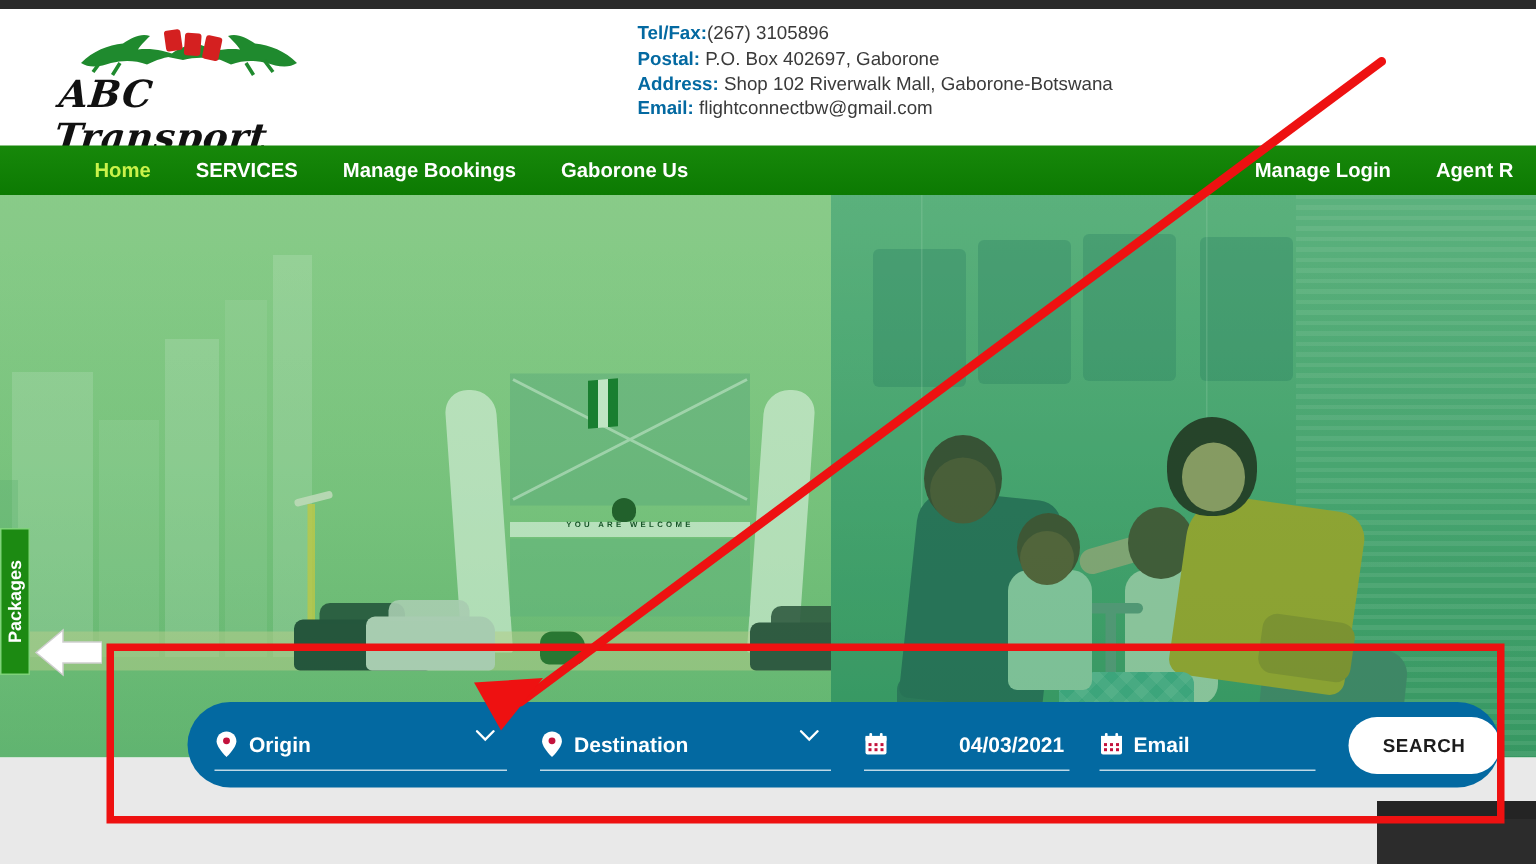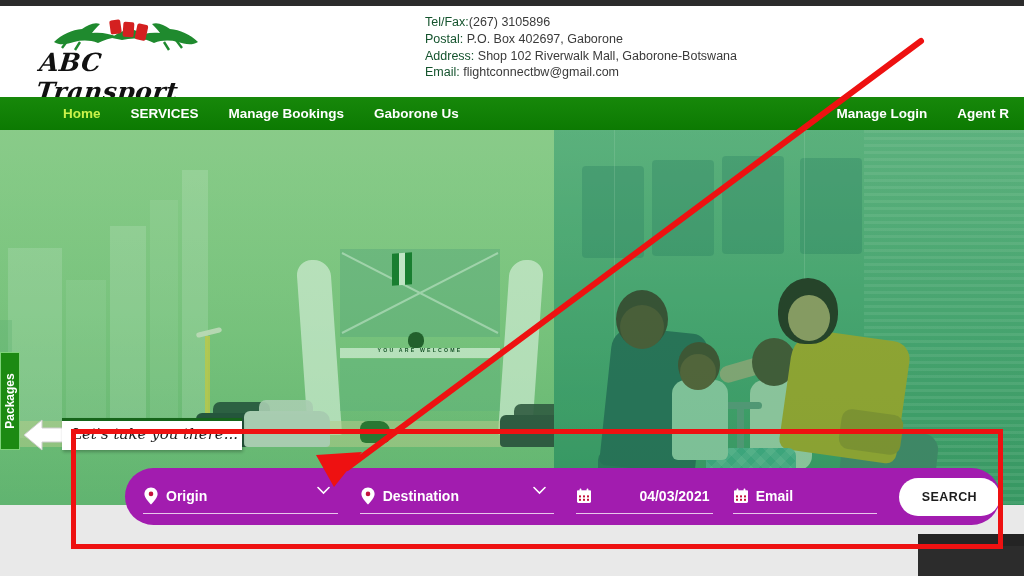--- a/index.html
+++ b/index.html
@@ -31,21 +31,21 @@
     font-style: italic; font-weight:700;
     font-size:25px; color:#111; letter-spacing:0.5px;
     transform: skewX(-6deg);
   }
 
   .contact {
     position:absolute; left:425px; top:8px; width:420px;
     font-size:12.5px; line-height:16.8px; color:#3a3a3a;
   }
   .contact .row { white-space:nowrap; }
-  .contact b { color:#14532d; font-weight:400; }
+  .contact b { color:#0369a1; font-weight:700; }
 
   
   .nav {
     position:absolute; left:0; top:97px; width:1024px; height:33px;
     background:#0f8004;
     background:linear-gradient(180deg,#17880a 0%,#0c7a02 100%);
   }
   .nav-left { position:absolute; left:48px; top:0; height:33px; display:flex; align-items:center; gap:0; }
   .nav-right { position:absolute; right:0px; top:0; height:33px; display:flex; align-items:center; gap:0; }
   .nav-item {
@@ -185,21 +185,21 @@
   }
   .dark-box {
     position:absolute; left:918px; top:534px; width:106px; height:42px;
     background:#242424;
   }
   .dark-box .inner { position:absolute; left:0; top:12px; width:106px; height:30px; background:#2c2c2c; }
 
   
   .searchbar {
     position:absolute; left:125px; top:468px; width:875px; height:57px;
-    background:#a21caf; border-radius:29px;
+    background:#0369a1; border-radius:29px;
     display:flex; align-items:center;
   }
   .field {
     position:relative; height:34px; display:flex; align-items:center;
     border-bottom:1px solid rgba(255,255,255,0.75);
     color:#ffffff;
   }
   .f-origin { margin-left:18px; width:200px; }
   .f-dest { margin-left:22px; width:200px; }
   .f-depart { margin-left:22px; width:140px;gap:40px; }
@@ -358,23 +358,20 @@
     <div class="hero-tint"></div>
 
     <div class="pkg-tab">
       <span>Packages</span>
     </div>
 
     <div class="banner">
       <svg class="banner-arrow" viewBox="0 0 46 38">
         <path d="M2 19 L20 4 L20 12 L46 12 L46 26 L20 26 L20 34 Z" fill="#ffffff" stroke="#cfcfcf" stroke-width="1"></path>
       </svg>
-      <div class="banner-box">
-        <span>Let's take you there...</span>
-      </div>
     </div>
   </div>
 
   <div class="grey"></div>
   <div class="dark-box">
     <div class="inner"></div>
   </div>
 
   <div class="searchbar">
 

